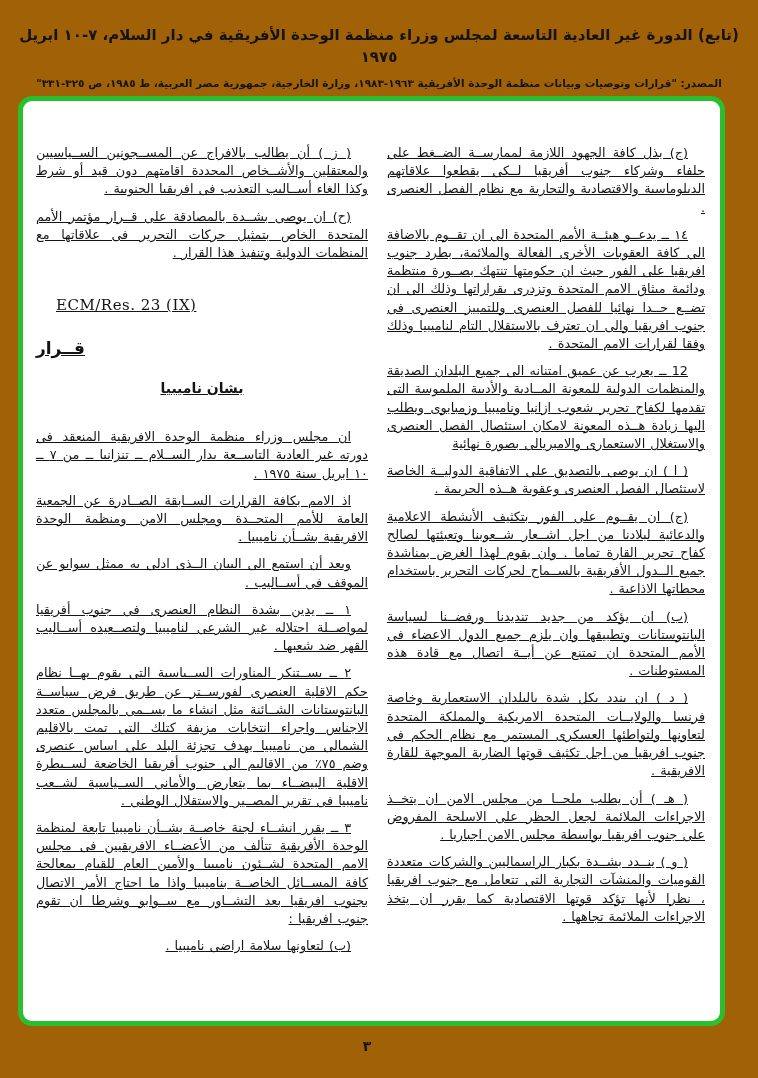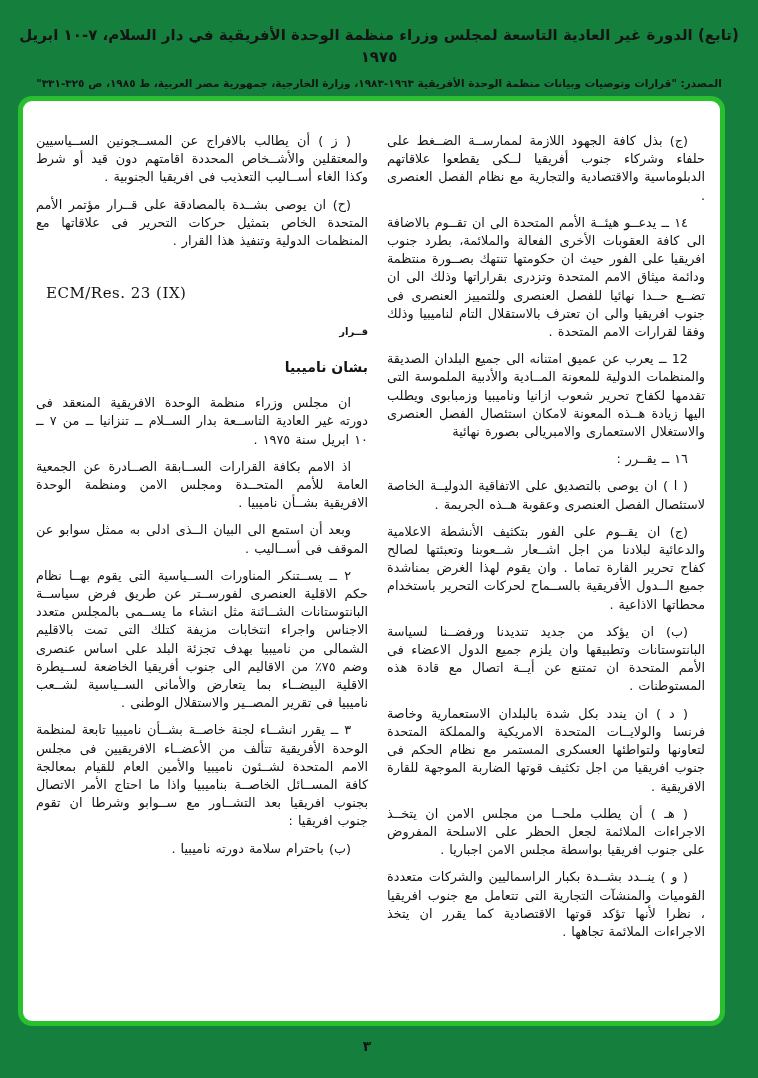--- a/index.html
+++ b/index.html
@@ -1,40 +1,40 @@
 <!DOCTYPE html>
 <html lang="ar"><head>
 <meta charset="utf-8">
 <style>
   html,body{margin:0;padding:0;background:#ffffff;}
   .page{
-    position:relative;width:758px;height:1078px;background:#15803d;
+    position:relative;width:758px;height:1078px;background:#a16207;
     color:#141414;font-family:"DejaVu Sans",sans-serif;overflow:hidden;
   }
   .header{position:absolute;top:24px;left:0;right:0;text-align:center;direction:rtl;}
   .h-title{font-size:15px;font-weight:bold;line-height:22px;}
   .h-source{font-size:10.5px;font-weight:bold;margin-top:8px;line-height:14px;}
   .frame{
     position:absolute;left:18px;top:96px;width:707px;height:930px;
     box-sizing:border-box;border:5px solid #29bf2e;border-radius:14px;
     overflow:hidden;background:#ffffff;
   }
-  .col{position:absolute;top:31px;direction:rtl;}
+  .col{position:absolute;top:43px;direction:rtl;text-decoration:underline;}
   .col-right{right:15px;width:318px;margin-left:40px;}
   .col-left{left:13px;width:332px;}
   .col p{
     margin:0 0 9px 0;font-size:12.8px;line-height:18.2px;
     text-align:justify;text-indent:17px;word-spacing:1px;
   }
   .res-code{
     direction:ltr;text-align:left;font-family:"DejaVu Serif",serif;
-    font-size:15px;letter-spacing:0.5px;margin:34px 0 0 10px;
+    font-size:15px;letter-spacing:0.5px;margin:34px 0 0 20px;
   }
-  .res-title{text-align:right;font-weight:bold;font-size:10px;margin-top:24px;}
-  .res-subject{text-align:right;font-weight:bold;font-size:14px;margin-top:22px;margin-bottom:19px;}
+  .res-title{text-align:left;font-weight:bold;font-size:17px;margin-top:24px;}
+  .res-subject{text-align:center;font-weight:bold;font-size:14px;margin-top:22px;margin-bottom:32px;}
   .pageno{
     position:absolute;top:1038px;left:0;right:24px;text-align:center;
     font-size:14px;font-weight:bold;
   }
 </style>
 </head>
 <body>
 
 <div class="page" style="color: rgb(20, 20, 20);">
 
@@ -42,40 +42,40 @@
     <div class="h-title">(تابع) الدورة غير العادية التاسعة لمجلس وزراء منظمة الوحدة الأفريقية في دار السلام، ٧-١٠ ابريل ١٩٧٥</div>
     <div class="h-source">المصدر: "قرارات وتوصيات وبيانات منظمة الوحدة الأفريقية ١٩٦٣-١٩٨٣، وزارة الخارجية، جمهورية مصر العربية، ط ١٩٨٥، ص ٣٢٥-٣٣١"</div>
   </div>
 
   <div class="frame" style="border-color: rgb(41, 191, 46);">
 
     <div class="col col-right">
       <p>(ج) بذل كافة الجهود اللازمة لممارســة الضــغط على حلفاء وشركاء جنوب أفريقيا لــكى يقطعوا علاقاتهم الدبلوماسية والاقتصادية والتجارية مع نظام الفصل العنصرى .</p>
       <p>١٤ ــ يدعــو هيئــة الأمم المتحدة الى ان تقــوم بالاضافة الى كافة العقوبات الأخرى الفعالة والملائمة، بطرد جنوب افريقيا على الفور حيث ان حكومتها تنتهك بصــورة منتظمة ودائمة ميثاق الامم المتحدة وتزدرى بقراراتها وذلك الى ان تضــع حــدا نهائيا للفصل العنصرى وللتمييز العنصرى فى جنوب افريقيا والى ان تعترف بالاستقلال التام لناميبيا وذلك وفقا لقرارات الامم المتحدة .</p>
       <p>12 ــ يعرب عن عميق امتنانه الى جميع البلدان الصديقة والمنظمات الدولية للمعونة المــادية والأدبية الملموسة التى تقدمها لكفاح تحرير شعوب ازانيا وناميبيا وزمبابوى ويطلب اليها زيادة هــذه المعونة لامكان استئصال الفصل العنصرى والاستغلال الاستعمارى والامبريالى بصورة نهائية</p>
-      <p>١٦ ــ يقــرر :</p>
       <p>( ا ) ان يوصى بالتصديق على الاتفاقية الدوليــة الخاصة لاستئصال الفصل العنصرى وعقوبة هــذه الجريمة .</p>
       <p>(ج) ان يقــوم على الفور بتكثيف الأنشطة الاعلامية والدعائية لبلادنا من اجل اشــعار شــعوبنا وتعبئتها لصالح كفاح تحرير القارة تماما . وان يقوم لهذا الغرض بمناشدة جميع الــدول الأفريقية بالســماح لحركات التحرير باستخدام محطاتها الاذاعية .</p>
       <p>(ب) ان يؤكد من جديد تنديدنا ورفضــنا لسياسة البانتوستانات وتطبيقها وان يلزم جميع الدول الاعضاء فى الأمم المتحدة ان تمتنع عن أيــة اتصال مع قادة هذه المستوطنات .</p>
       <p>( د ) ان يندد بكل شدة بالبلدان الاستعمارية وخاصة فرنسا والولايــات المتحدة الامريكية والمملكة المتحدة لتعاونها ولتواطئها العسكرى المستمر مع نظام الحكم فى جنوب افريقيا من اجل تكثيف قوتها الضاربة الموجهة للقارة الافريقية .</p>
       <p>( هـ ) أن يطلب ملحــا من مجلس الامن ان يتخــذ الاجراءات الملائمة لجعل الحظر على الاسلحة المفروض على جنوب افريقيا بواسطة مجلس الامن اجباريا .</p>
       <p>( و ) ينــدد بشــدة بكبار الراسماليين والشركات متعددة القوميات والمنشآت التجارية التى تتعامل مع جنوب افريقيا ، نظرا لأنها تؤكد قوتها الاقتصادية كما يقرر ان يتخذ الاجراءات الملائمة تجاهها .</p>
     </div>
 
     <div class="col col-left">
       <p>( ز ) أن يطالب بالافراج عن المســجونين الســياسيين والمعتقلين والأشــخاص المحددة اقامتهم دون قيد أو شرط وكذا الغاء أســاليب التعذيب فى افريقيا الجنوبية .</p>
       <p>(ح) ان يوصى بشــدة بالمصادقة على قــرار مؤتمر الأمم المتحدة الخاص بتمثيل حركات التحرير فى علاقاتها مع المنظمات الدولية وتنفيذ هذا القرار .</p>
       <div class="res-code" dir="ltr">ECM/Res. 23 (IX)</div>
       <div class="res-title">قــرار</div>
       <div class="res-subject">بشان ناميبيا</div>
       <p>ان مجلس وزراء منظمة الوحدة الافريقية المنعقد فى دورته غير العادية التاســعة بدار الســلام ــ تنزانيا ــ من ٧ ــ ١٠ ابريل سنة ١٩٧٥ .</p>
       <p>اذ الامم بكافة القرارات الســابقة الصــادرة عن الجمعية العامة للأمم المتحــدة ومجلس الامن ومنظمة الوحدة الافريقية بشــأن ناميبيا .</p>
       <p>وبعد أن استمع الى البيان الــذى ادلى به ممثل سوابو عن الموقف فى أســاليب .</p>
+      <p>١ ــ يدين بشدة النظام العنصرى فى جنوب أفريقيا لمواصــلة احتلاله غير الشرعى لناميبيا ولتصــعيده أســاليب القهر ضد شعبها .</p>
       <p>٢ ــ يســتنكر المناورات الســياسية التى يقوم بهــا نظام حكم الاقلية العنصرى لفورســتر عن طريق فرض سياســة البانتوستانات الشــائنة مثل انشاء ما يســمى بالمجلس متعدد الاجناس واجراء انتخابات مزيفة كتلك التى تمت بالاقليم الشمالى من ناميبيا بهدف تجزئة البلد على اساس عنصرى وضم ٧٥٪ من الاقاليم الى جنوب أفريقيا الخاضعة لســيطرة الاقلية البيضــاء بما يتعارض والأمانى الســياسية لشــعب ناميبيا فى تقرير المصــير والاستقلال الوطنى .</p>
       <p>٣ ــ يقرر انشــاء لجنة خاصــة بشــأن ناميبيا تابعة لمنظمة الوحدة الأفريقية تتألف من الأعضــاء الافريقيين فى مجلس الامم المتحدة لشــئون ناميبيا والأمين العام للقيام بمعالجة كافة المســائل الخاصــة بناميبيا واذا ما احتاج الأمر الاتصال بجنوب افريقيا بعد التشــاور مع ســوابو وشرطا ان تقوم جنوب افريقيا :</p>
-      <p>(ب) باحترام سلامة دورته ناميبيا .</p>
+      <p>(ب) لتعاونها سلامة اراضى ناميبيا .</p>
     </div>
 
   </div>
 
   <div class="pageno">٣</div>
 
 </div>
 
 </body></html>

